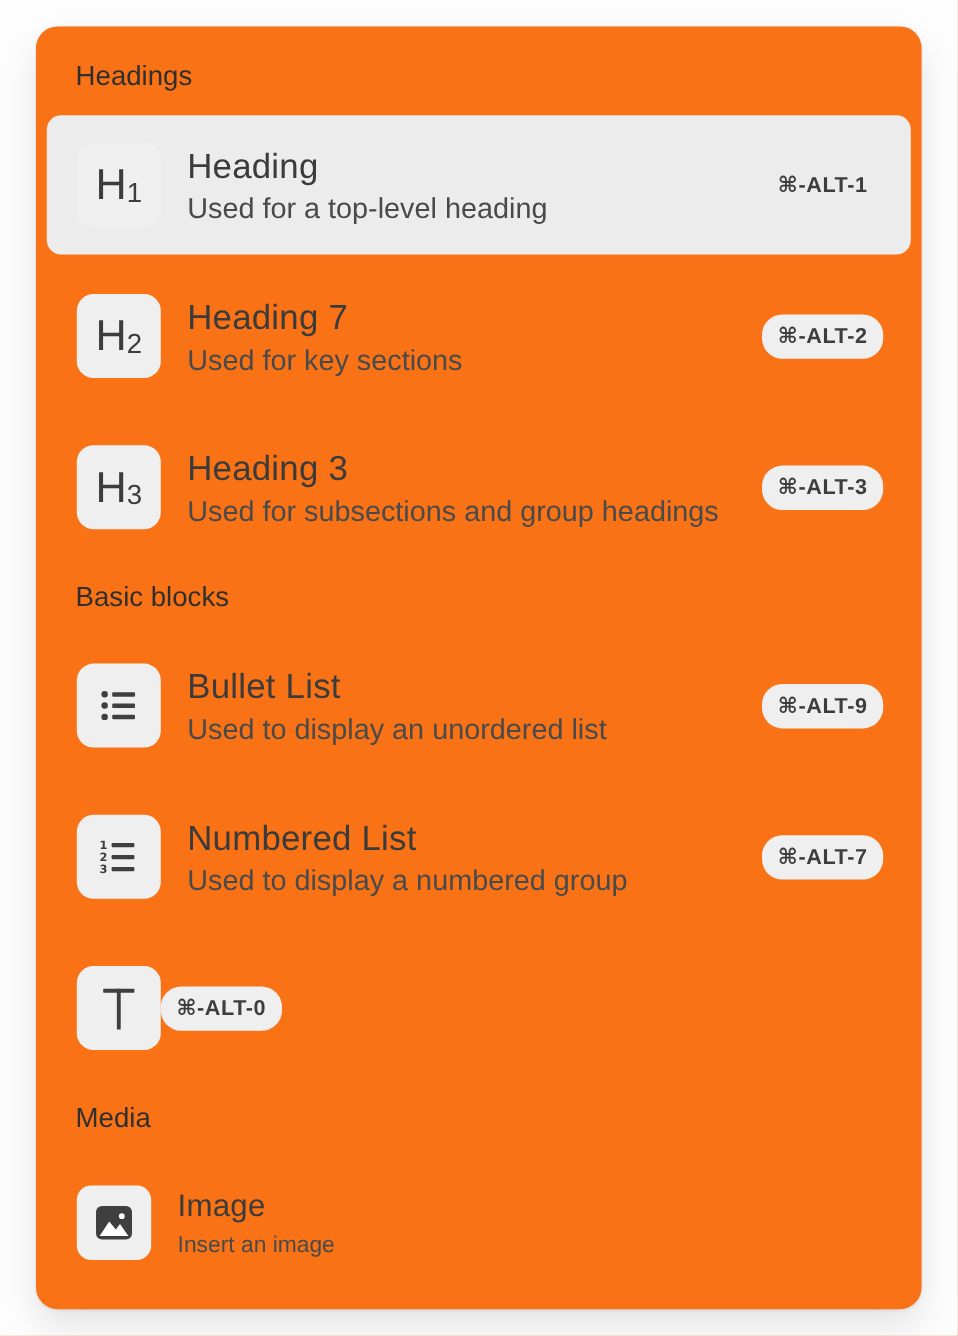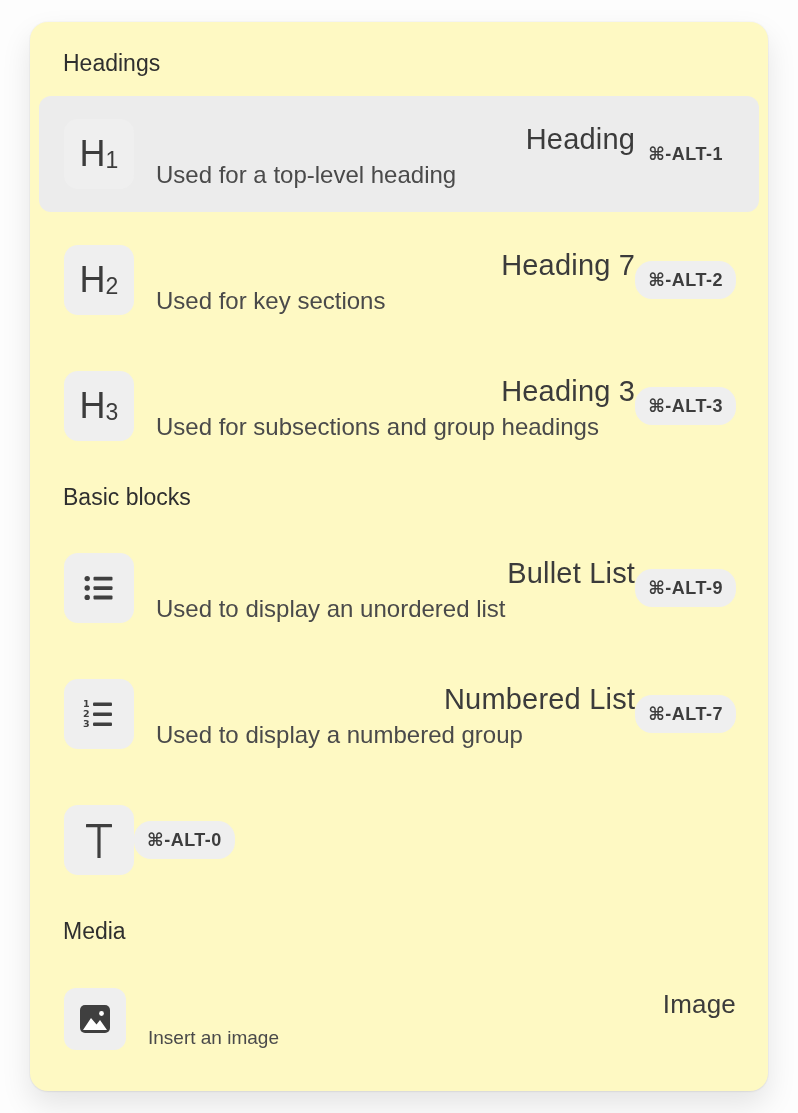--- a/index.html
+++ b/index.html
@@ -6,21 +6,21 @@
   html, body {
     width: 798px; height: 1113px;
     background: #fdfdfd;
     font-family: "Liberation Sans", "DejaVu Sans", sans-serif;
     overflow: hidden;
   }
   .panel {
     position: absolute;
     left: 30px; top: 22px;
     width: 738px; height: 1069px;
-    background: #fef9c3;
+    background: #f97316;
     border-radius: 18px;
     box-shadow: 0 1px 2px rgba(0,0,0,0.05), 0 14px 30px rgba(0,0,0,0.10), 0 0 0 1px rgba(0,0,0,0.02);
     padding: 28px 9px 16px 9px;
     overflow: hidden;
   }
   .section-label {
     font-size: 23px;
     color: #2f2f2f;
     font-weight: 400;
     line-height: 26px;
@@ -46,21 +46,20 @@
     justify-content: center;
     color: #3f3f3f;
   }
   .item-text { margin-left: 22px; flex: 1 1 auto; min-width: 0; }
   .item-title {
     font-size: 29px;
     font-weight: 500;
     color: #3b3b3b;
     line-height: 32px;
     letter-spacing: 0.2px;
-    text-align: right;
   }
   .item-desc {
     font-size: 24px;
     font-weight: 400;
     color: #4a4a4a;
     line-height: 23px;
     margin-top: 8px;
   }
   .shortcut {
     flex: 0 0 auto;

